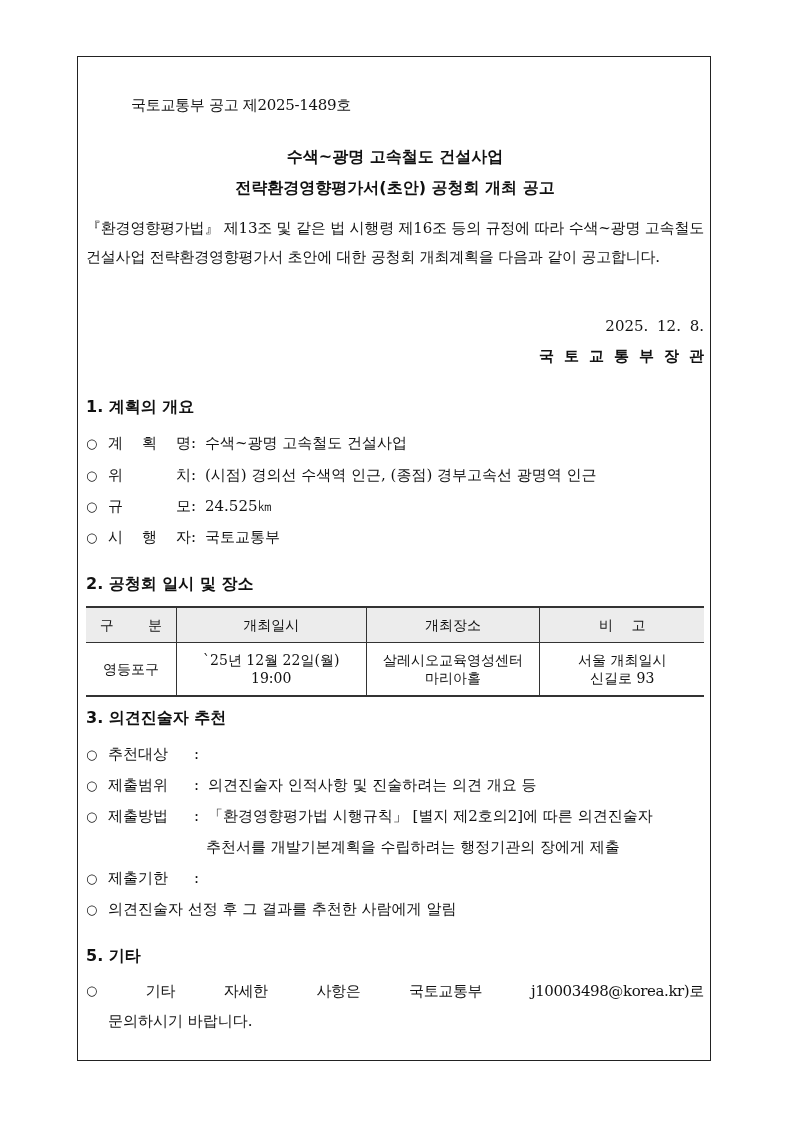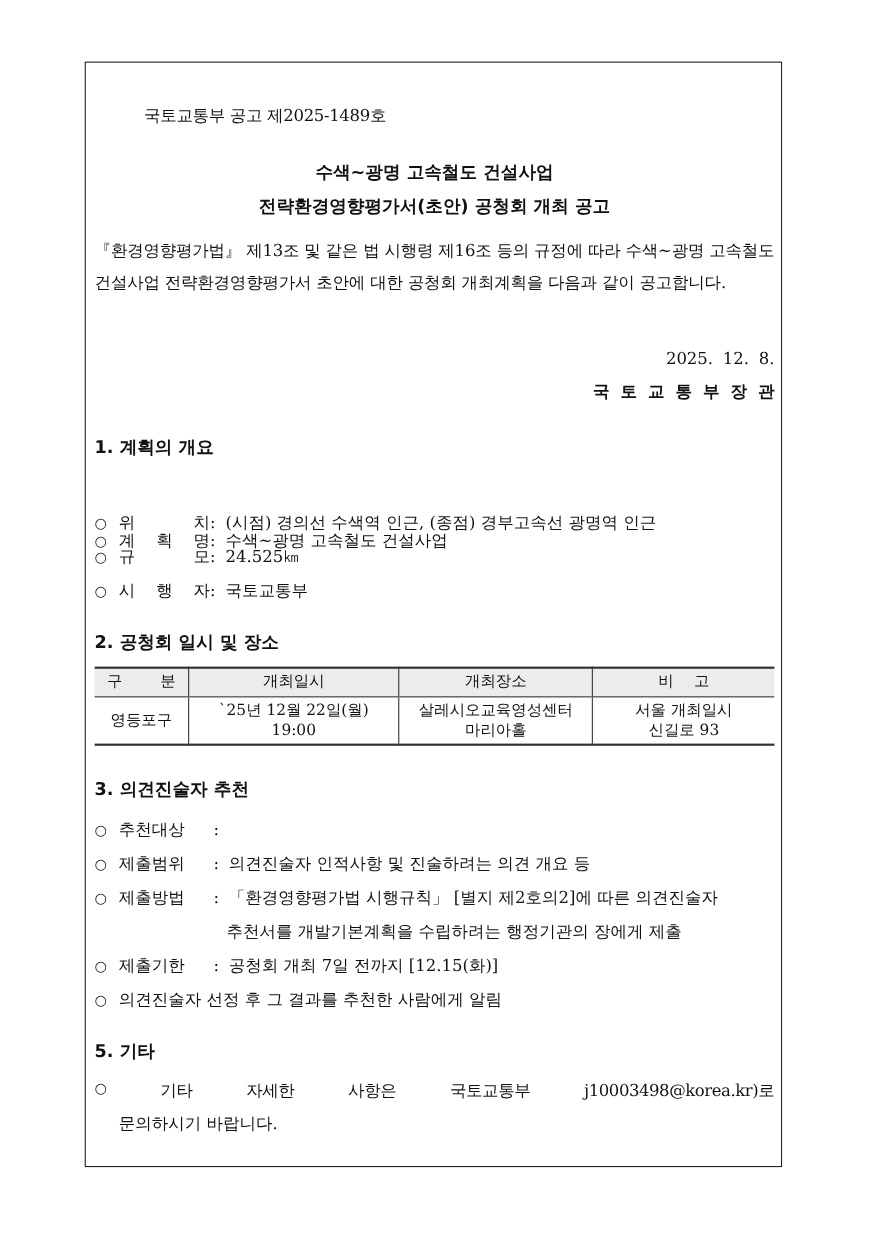--- a/index.html
+++ b/index.html
@@ -161,21 +161,21 @@
       top: 606px;
       width: 618px;
       border-collapse: collapse;
       font-size: 14px;
       line-height: 18px;
     }
     table.sched th, table.sched td {
       border-left: 1px solid #333333;
       text-align: center;
       font-weight: normal;
-      padding: 3px;
+      padding: 8px;
     }
     table.sched th:first-child, table.sched td:first-child {
       border-left: none;
     }
     table.sched thead tr {
       background: #ececec;
       border-top: 2px solid #333333;
       border-bottom: 1px solid #333333;
       height: 26px;
     }
@@ -185,21 +185,20 @@
     }
     .c1 { width: 86px; }
     .c2 { width: 200px; }
     .c3 { width: 186px; }
     .c4 { width: 174px; }
     .spread {
       word-spacing: 30px;
     }
     .spread2 {
       word-spacing: 14px;
-      margin-top: 48px;
     }
   </style>
 </head>
 <body>
 
 <div class="frame"></div>
 
 <div class="content">
 
   <div class="line notice-no">국토교통부 공고 제2025-1489호</div>
@@ -286,21 +285,20 @@
     <span class="bullet">○</span>
     <span class="label3">제출방법</span>
     <span class="colon">:</span>
     <span>「환경영향평가법 시행규칙」 [별지 제2호의2]에 따른 의견진술자</span>
   </div>
   <div class="item i3c2">추천서를 개발기본계획을 수립하려는 행정기관의 장에게 제출</div>
   <div class="item i3d">
     <span class="bullet">○</span>
     <span class="label3">제출기한</span>
     <span class="colon">:</span>
-    <span>공청회 개최 7일 전까지 [12.15(화)]</span>
   </div>
   <div class="item i3e">
     <span class="bullet">○</span>
     <span>의견진술자 선정 후 그 결과를 추천한 사람에게 알림</span>
   </div>
 
   <div class="section-title s5">5. 기타</div>
 
   <div class="i5">
     <div class="row1">

